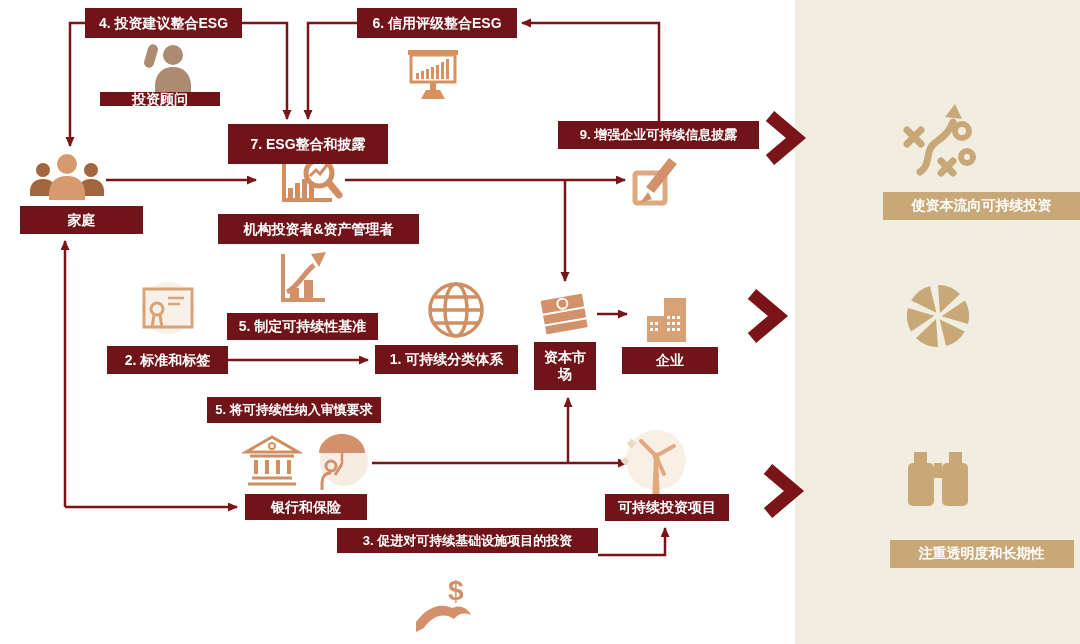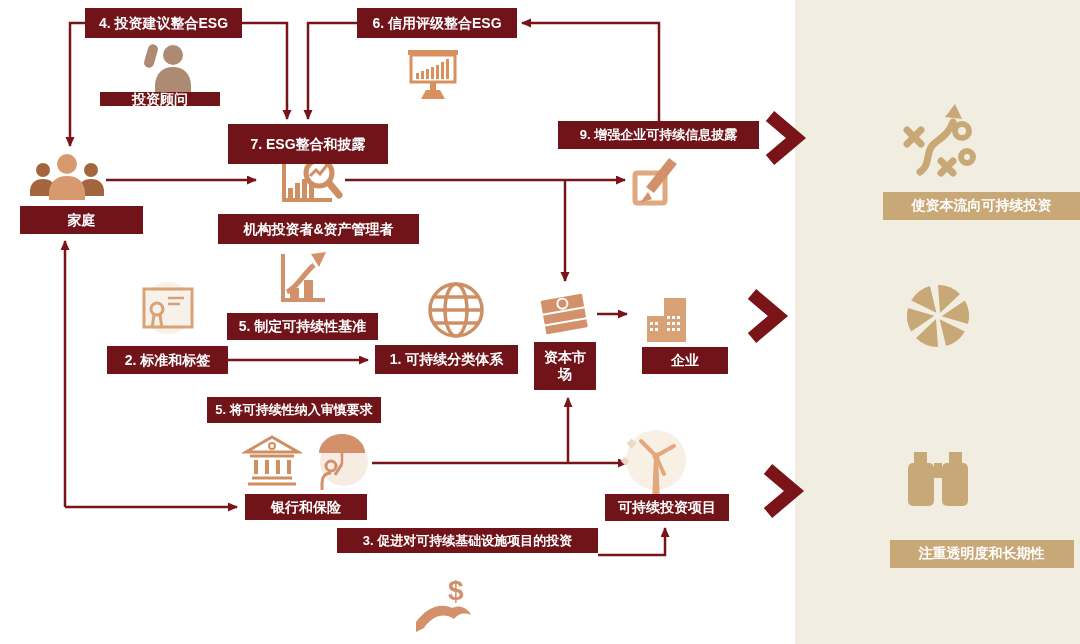--- a/index.html
+++ b/index.html
@@ -251,19 +251,19 @@
   <div class="node" style="left:357px;top:8px;width:160px;height:30px">6. 信用评级整合ESG</div>
   <div class="node" style="left:100px;top:92px;width:120px;height:14px">投资顾问</div>
   <div class="node" style="left:228px;top:124px;width:160px;height:40px">7. ESG整合和披露</div>
   <div class="node small" style="left:558px;top:121px;width:201px;height:28px">9. 增强企业可持续信息披露</div>
   <div class="node" style="left:20px;top:206px;width:123px;height:28px">家庭</div>
   <div class="node" style="left:218px;top:214px;width:201px;height:30px">机构投资者&amp;资产管理者</div>
   <div class="node" style="left:227px;top:313px;width:151px;height:27px">5. 制定可持续性基准</div>
   <div class="node" style="left:107px;top:346px;width:121px;height:28px">2. 标准和标签</div>
   <div class="node" style="left:375px;top:345px;width:143px;height:29px">1. 可持续分类体系</div>
   <div class="node wrap" style="left:534px;top:342px;width:62px;height:48px">资本市场</div>
-  <div class="node" style="left:642px;top:347px;width:86px;height:27px">企业</div>
+  <div class="node" style="left:622px;top:347px;width:96px;height:27px">企业</div>
   <div class="node small" style="left:207px;top:397px;width:174px;height:26px">5. 将可持续性纳入审慎要求</div>
   <div class="node" style="left:245px;top:494px;width:122px;height:26px">银行和保险</div>
   <div class="node" style="left:605px;top:494px;width:124px;height:27px">可持续投资项目</div>
   <div class="node small" style="left:337px;top:528px;width:261px;height:25px">3. 促进对可持续基础设施项目的投资</div>
 
 </div>
 
 </body></html>

